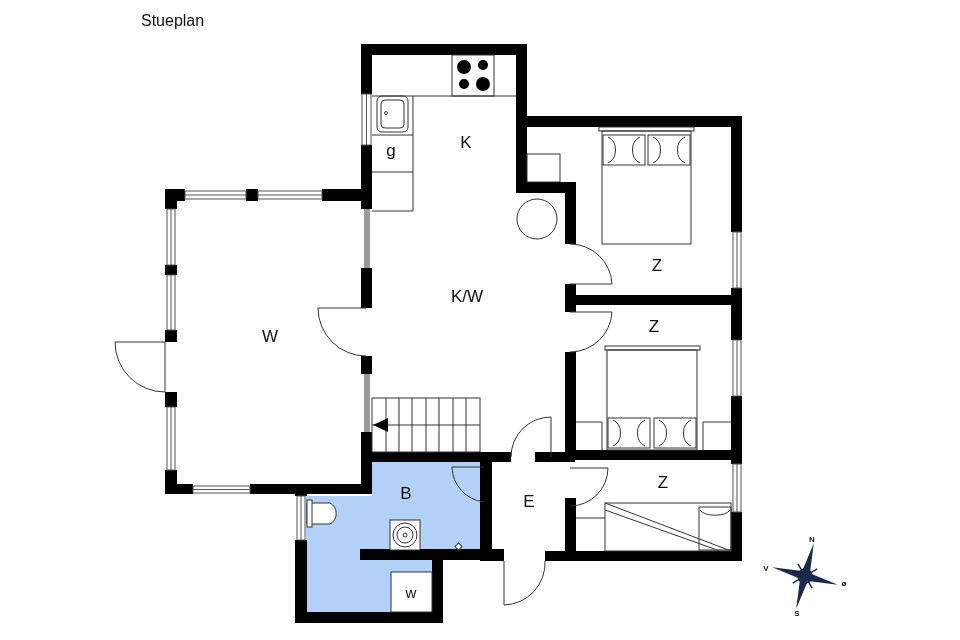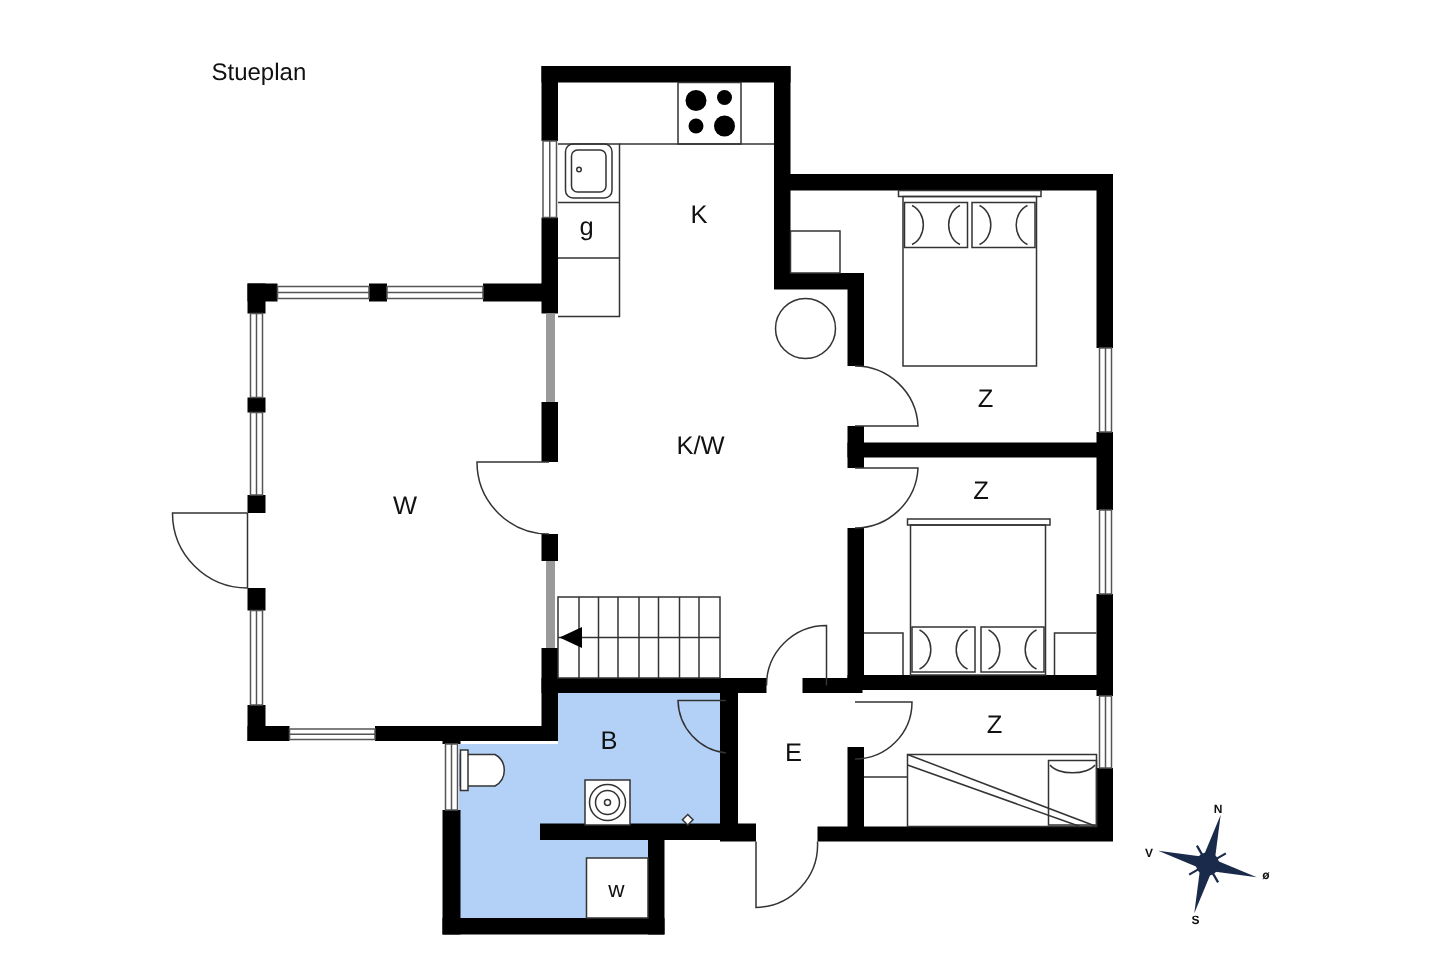--- a/index.html
+++ b/index.html
@@ -1,19 +1,19 @@
 <!DOCTYPE html>
 <html><head>
 <meta charset="utf-8">
 <style>
   html, body { margin:0; padding:0; background:#ffffff; }
   body { width:960px; height:640px; position:relative; overflow:hidden;
          font-family:"Liberation Sans", "DejaVu Sans", sans-serif; }
   #plan { position:absolute; left:0; top:0; width:960px; height:640px; }
-  .title { position:absolute; left:141px; top:12px; font-size:16px; color:#111;margin-top:28px; }
+  .title { position:absolute; left:141px; top:12px; font-size:16px; color:#111; }
   .lbl { font-family:"Liberation Sans", "DejaVu Sans", sans-serif; fill:#111; text-anchor:middle; dominant-baseline:middle; }
   .wall { fill:#000; }
   .thin { fill:none; stroke:#333; stroke-width:1; }
   .door { fill:none; stroke:#333; stroke-width:1; }
   .win { fill:#fff; stroke:#555; stroke-width:1; }
   .wingray { fill:#9a9a9a; }
 </style>
 </head>
 <body>
 

